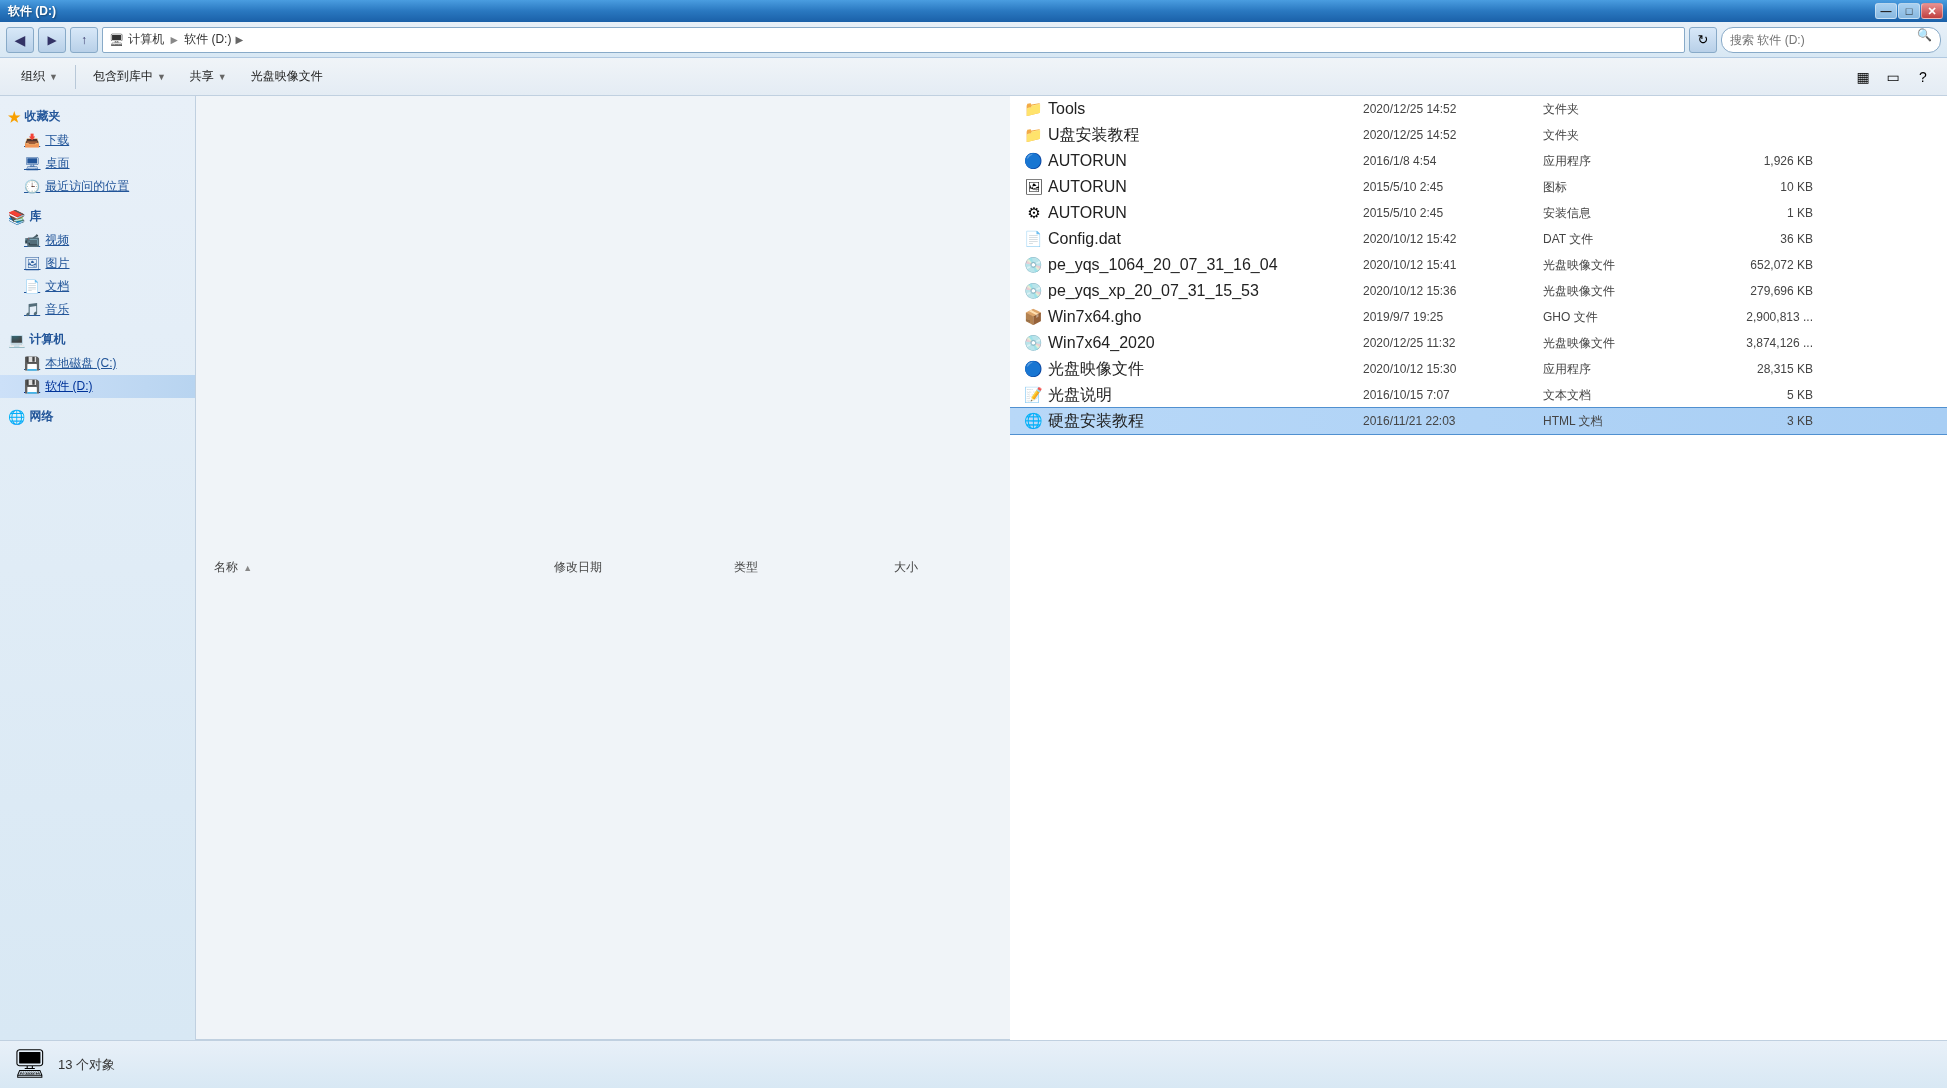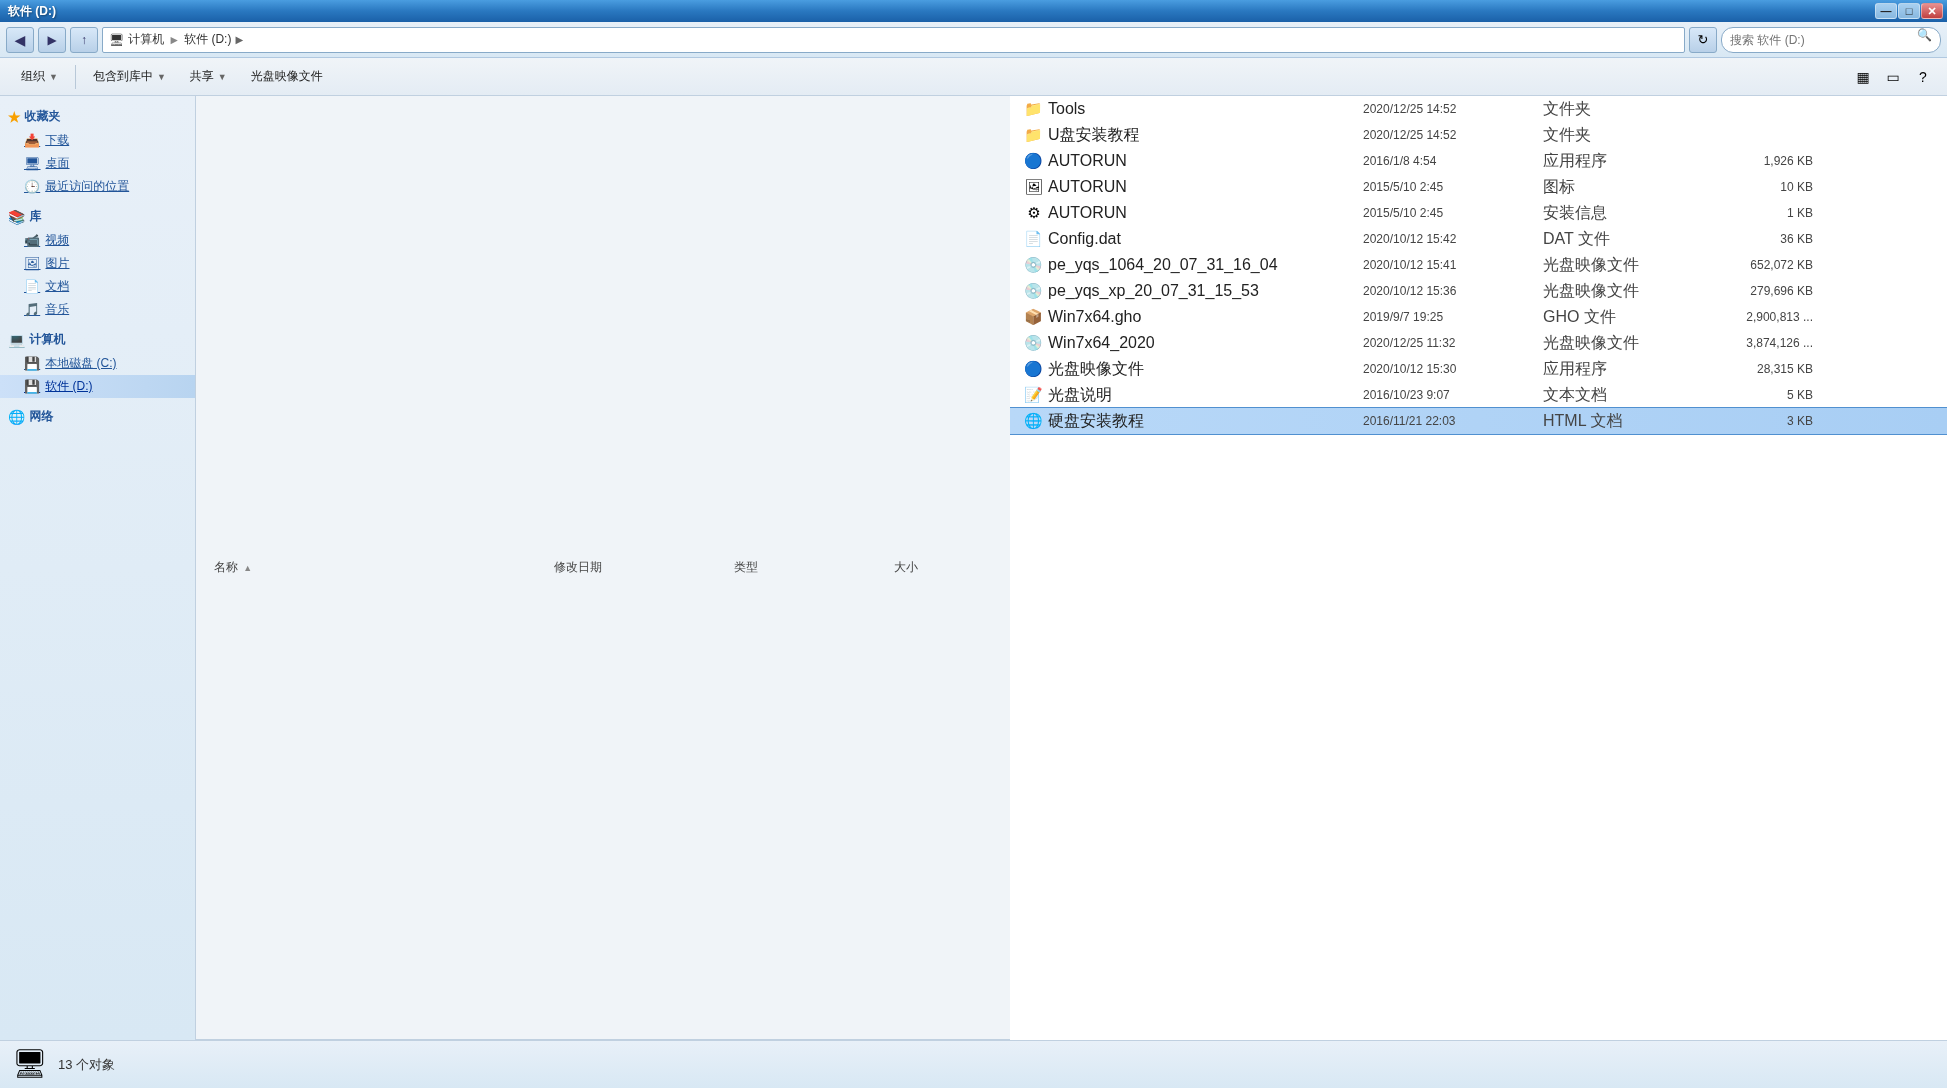--- a/index.html
+++ b/index.html
@@ -209,21 +209,21 @@
       cursor: pointer;
       border-bottom: none;
     }
     .file-row.selected-highlight {
       background: linear-gradient(to right, #b8d8f8, #a8cef4);
       outline: 1px solid #5090d0;
     }
     .file-icon { width: 20px; height: 20px; margin-right: 4px; display: flex; align-items: center; justify-content: center; font-size: 15px; }
     .file-name { width: 315px; font-size: 16px; color: #222; overflow: hidden; text-overflow: ellipsis; white-space: nowrap; }
     .file-date { width: 180px; font-size: 12px; color: #444; }
-    .file-type { width: 160px; font-size: 16px; color: #444; }
+    .file-type { width: 160px; font-size: 12px; color: #444; }
     .file-size { width: 120px; font-size: 12px; color: #444; text-align: right; padding-right: 10px; }
 
     
     .status-bar {
       height: 48px;
       background: linear-gradient(to bottom, #e8f0f8, #d8e8f4);
       border-top: 1px solid #c0d0e0;
       display: flex;
       align-items: center;
       padding: 0 12px;
@@ -483,21 +483,21 @@
         <div class="file-row">
       <div class="file-icon">🔵</div>
       <div class="file-name">光盘映像文件</div>
       <div class="file-date">2020/10/12 15:30</div>
       <div class="file-type">应用程序</div>
       <div class="file-size">28,315 KB</div>
     </div>
         <div class="file-row">
       <div class="file-icon">📝</div>
       <div class="file-name">光盘说明</div>
-      <div class="file-date">2016/10/23 9:07</div>
+      <div class="file-date">2016/10/15 7:07</div>
       <div class="file-type">文本文档</div>
       <div class="file-size">5 KB</div>
     </div>
         <div class="file-row selected-highlight">
       <div class="file-icon">🌐</div>
       <div class="file-name">硬盘安装教程</div>
       <div class="file-date">2016/11/21 22:03</div>
       <div class="file-type">HTML 文档</div>
       <div class="file-size">3 KB</div>
     </div>

